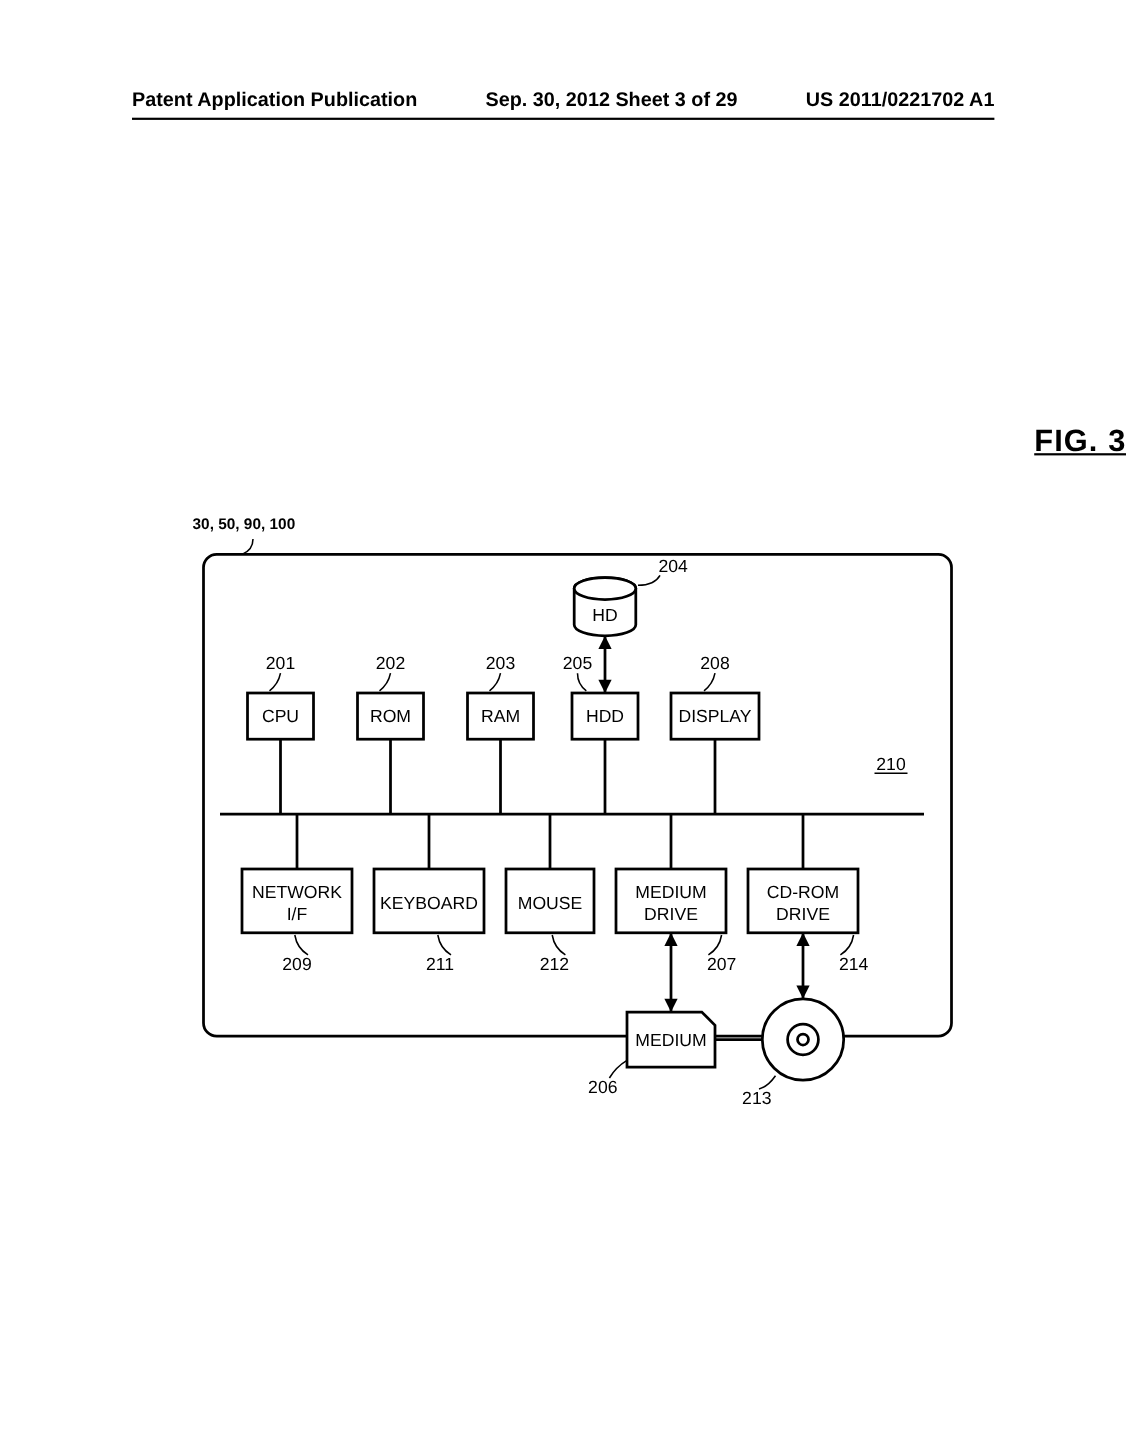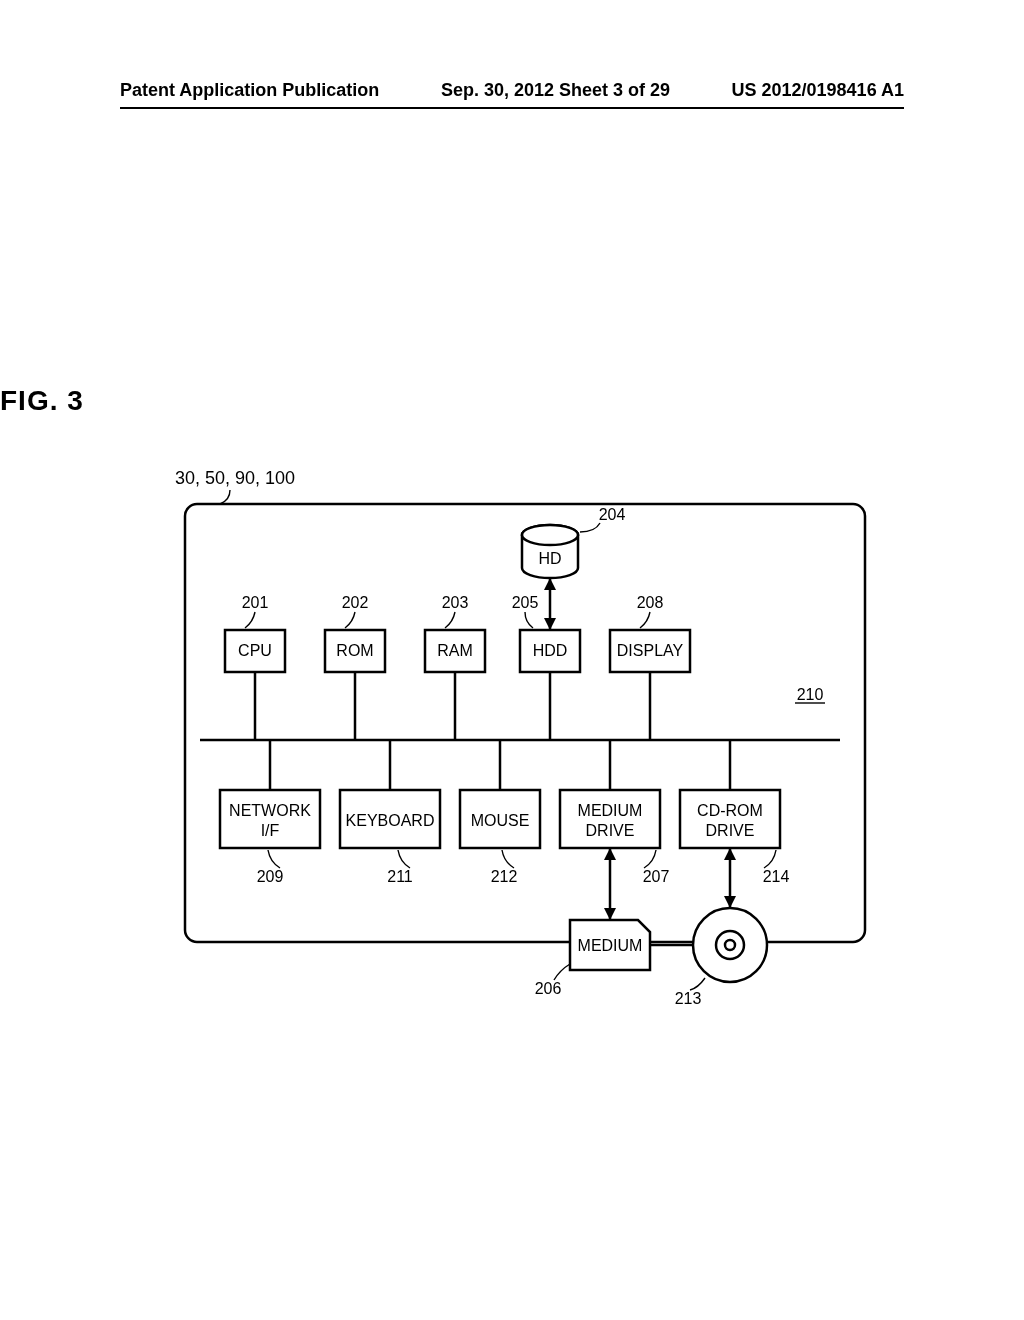--- a/index.html
+++ b/index.html
@@ -26,30 +26,32 @@
     font-size: 18px;
     font-weight: bold;
     border-bottom: 2px solid #000;
     padding-bottom: 6px;
   }
   .fig-title {
     position: absolute;
     top: 385px;
     left: 0;
     right: 0;
-    text-align: left;
+    text-align: right;
     font-size: 28px;
     font-weight: bold;
     letter-spacing: 1px;
+    text-decoration: underline;
   }
   .ref-group {
     position: absolute;
     top: 468px;
     left: 175px;
-    font-size: 18px;
+    font-size: 14px;
+    font-weight: bold;
   }
   .diagram {
     position: absolute;
     top: 460px;
     left: 140px;
     width: 730px;
     height: 560px;
   }
   .diagram svg {
     width: 100%;
@@ -86,21 +88,21 @@
   .arrowhead { fill: #000; }
 </style>
 </head>
 <body>
 
 <div class="page">
 
   <div class="header">
     <span>Patent Application Publication</span>
     <span>Sep. 30, 2012  Sheet 3 of 29</span>
-    <span>US 2012/0198416 A1</span>
+    <span>US 2011/0221702 A1</span>
   </div>
 
   <div class="fig-title">FIG. 3</div>
 
   <div class="ref-group">30, 50, 90, 100</div>
 
   <div class="diagram">
     <svg viewBox="0 0 730 560">
 
       <path class="thin" d="M 90 30 Q 90 40 80 44"></path>

